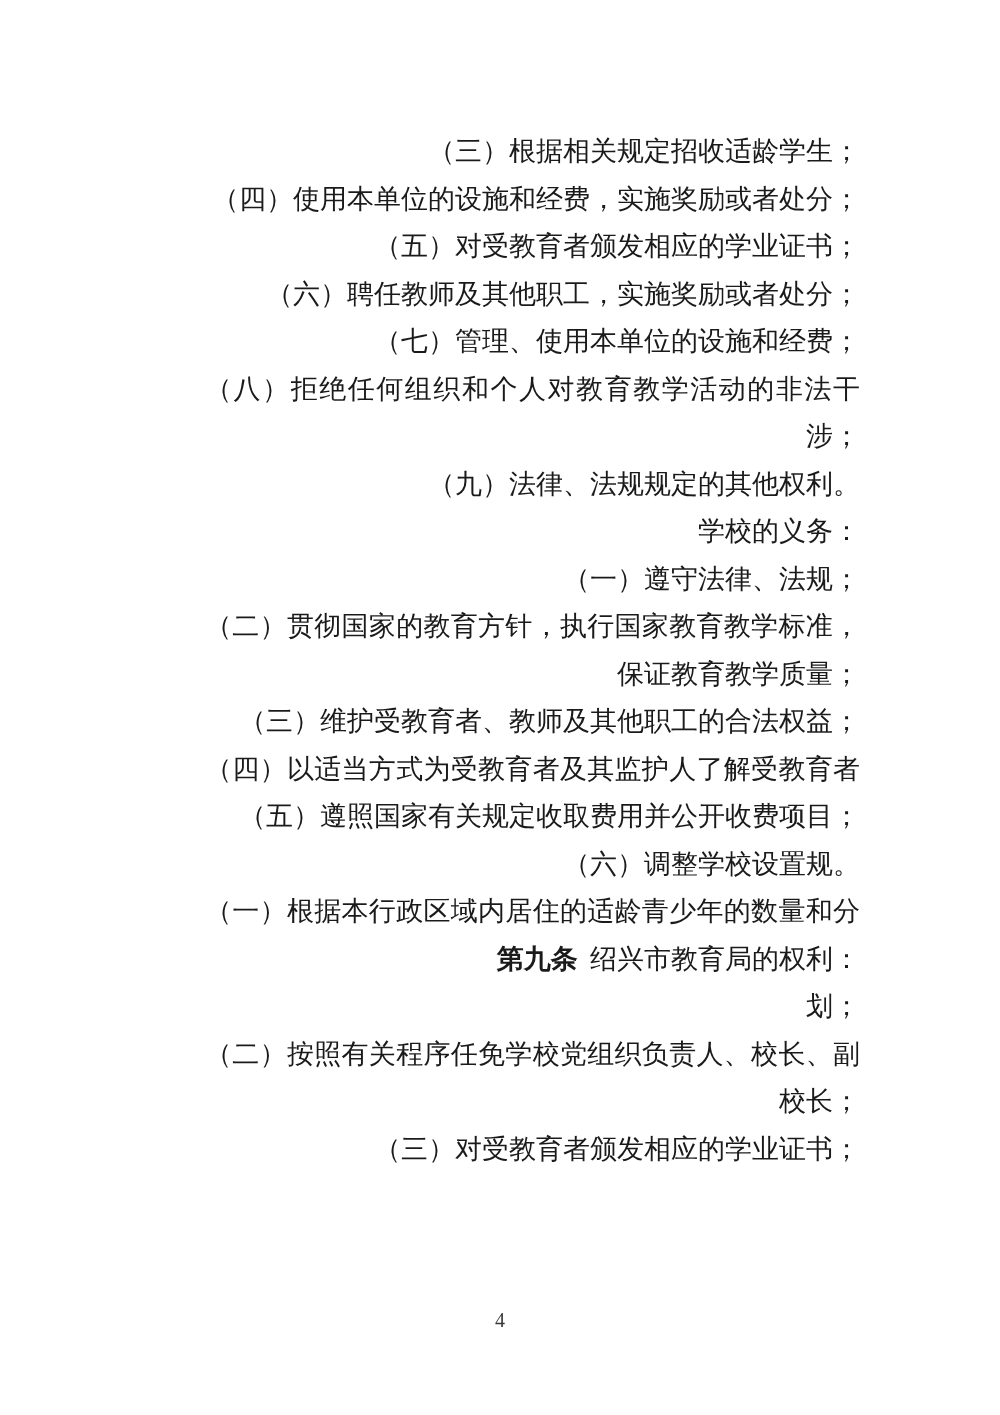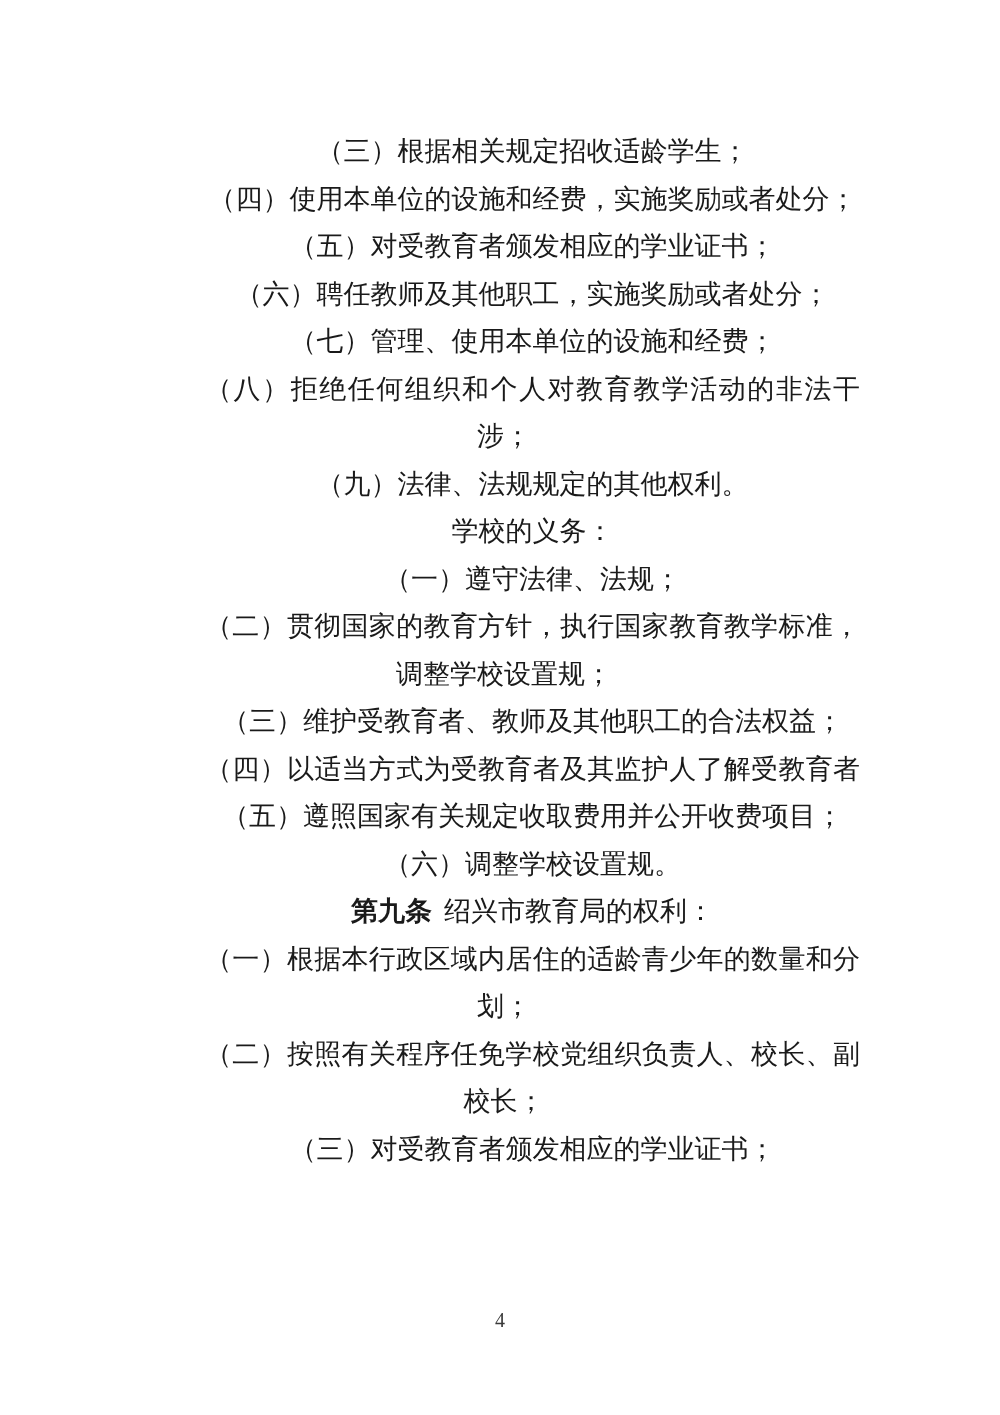--- a/index.html
+++ b/index.html
@@ -22,21 +22,21 @@
   }
   .doc-body {
     position: absolute;
     left: 148px;
     top: 128px;
     width: 712px;
   }
   .line {
     font-size: 27px;
     line-height: 47.5px;
-    text-align: center;
+    text-align: right;
     word-break: break-all;
   }
   .line.indent {
     text-indent: 57px;
   }
   .line.fill {
     text-align: justify;
     text-align-last: justify;
   }
   .article-num {
@@ -63,26 +63,26 @@
     <div class="line indent">（四）使用本单位的设施和经费，实施奖励或者处分；</div>
     <div class="line indent">（五）对受教育者颁发相应的学业证书；</div>
     <div class="line indent">（六）聘任教师及其他职工，实施奖励或者处分；</div>
     <div class="line indent">（七）管理、使用本单位的设施和经费；</div>
     <div class="line indent fill">（八）拒绝任何组织和个人对教育教学活动的非法干</div>
     <div class="line">涉；</div>
     <div class="line indent">（九）法律、法规规定的其他权利。</div>
     <div class="line indent">学校的义务：</div>
     <div class="line indent">（一）遵守法律、法规；</div>
     <div class="line indent fill">（二）贯彻国家的教育方针，执行国家教育教学标准，</div>
-    <div class="line">调整学校设置规；</div>
+    <div class="line">保证教育教学质量；</div>
     <div class="line indent">（三）维护受教育者、教师及其他职工的合法权益；</div>
     <div class="line indent fill">（四）以适当方式为受教育者及其监护人了解受教育者</div>
     <div class="line indent">（五）遵照国家有关规定收取费用并公开收费项目；</div>
     <div class="line indent">（六）调整学校设置规。</div>
+    <div class="line indent fill">（一）根据本行政区域内居住的适龄青少年的数量和分</div>
     <div class="line indent"><span class="article-num">第九条</span><span>绍兴市教育局的权利：</span></div>
-    <div class="line indent fill">（一）根据本行政区域内居住的适龄青少年的数量和分</div>
     <div class="line">划；</div>
     <div class="line indent fill">（二）按照有关程序任免学校党组织负责人、校长、副</div>
     <div class="line">校长；</div>
     <div class="line indent">（三）对受教育者颁发相应的学业证书；</div>
   </div>
   <div class="page-number">4</div>
 </div>
 
 </body></html>

